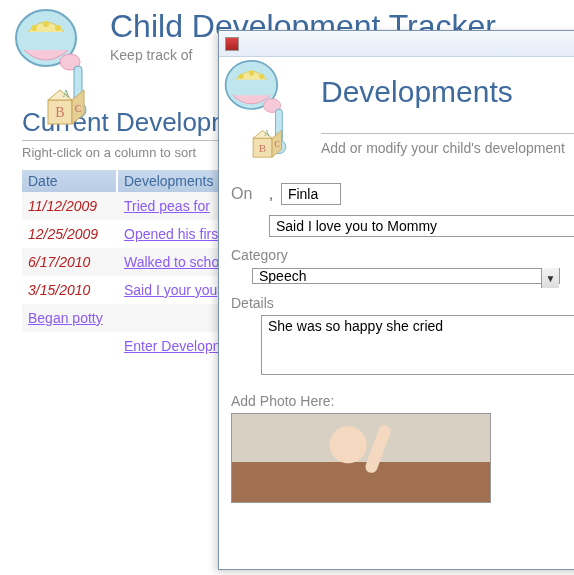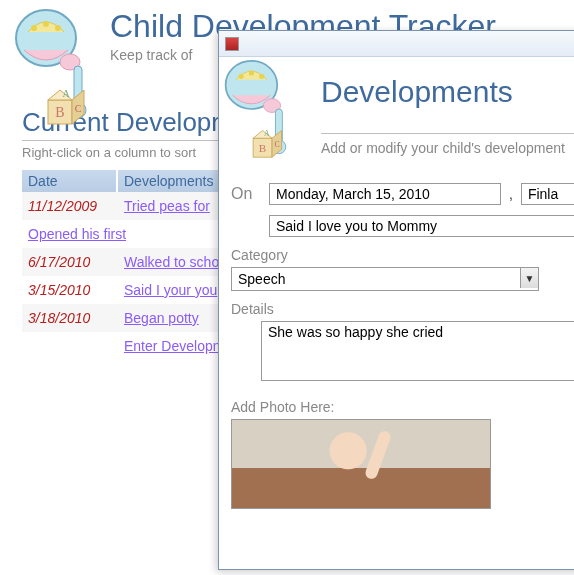--- a/index.html
+++ b/index.html
@@ -164,22 +164,23 @@
   padding: 2px 6px;
   font-family: inherit;
   background: #fff;
 }
 .date-input { width: 232px; }
 .child-input { width: 60px; }
 .desc-input { width: 310px; margin-left: 38px; }
 .lbl-block { font-size: 14px; color: #888; margin: 4px 0 4px 0; }
 .select {
   width: 308px;
-  height: 24px;
-  position: relative;
+  height: 16px;
+  position: relative;
+  margin-left: 21px;
 }
 .select-wrap { position: relative; display: inline-block; }
 .select-btn {
   position: absolute; right: 1px; top: 1px;
   width: 18px; height: 20px;
   background: linear-gradient(#f4f4f4,#ddd);
   border-left: 1px solid #999;
   display:flex; align-items:center; justify-content:center;
   font-size: 10px; color:#333;
 }
@@ -250,32 +251,32 @@
     <div class="table-head">
       <div class="th date">Date</div>
       <div class="th dev">Developments</div>
     </div>
     <div class="tbody">
       <div class="tr">
         <div class="td date">11/12/2009</div>
         <div class="td dev"><span class="link">Tried peas for</span></div>
       </div>
       <div class="tr">
+        <div class="td date">12/25/2009</div>
         <div class="td dev"><span class="link">Opened his first</span></div>
       </div>
       <div class="tr">
         <div class="td date">6/17/2010</div>
         <div class="td dev"><span class="link">Walked to school</span></div>
       </div>
       <div class="tr">
         <div class="td date">3/15/2010</div>
         <div class="td dev"><span class="link">Said I your you</span></div>
       </div>
       <div class="tr">
-        <div class="td date">3/18/2010</div>
         <div class="td dev"><span class="link">Began potty</span></div>
       </div>
       <div class="tr">
         <div class="td date"></div>
         <div class="td dev"><span class="link">Enter Development</span></div>
       </div>
     </div>
   </div>
 </div>
 
@@ -306,21 +307,20 @@
       </svg>
     </div>
     <div class="dialog-header">
       <div class="dialog-title">Developments</div>
       <div class="dialog-sub">Add or modify your child's development</div>
     </div>
 
     <div class="form">
       <div class="row">
         <span class="lbl">On</span>
-        <input class="input date-input" value="Monday, March 15, 2010" style="">
         <span class="comma">,</span>
         <input class="input child-input" value="Finla" style="">
       </div>
       <div class="row">
         <input class="input desc-input" value="Said I love you to Mommy" style="">
       </div>
       <div class="lbl-block">Category</div>
       <div class="select-wrap">
         <input class="input select" value="Speech" style="">
         <span class="select-btn">▼</span>

